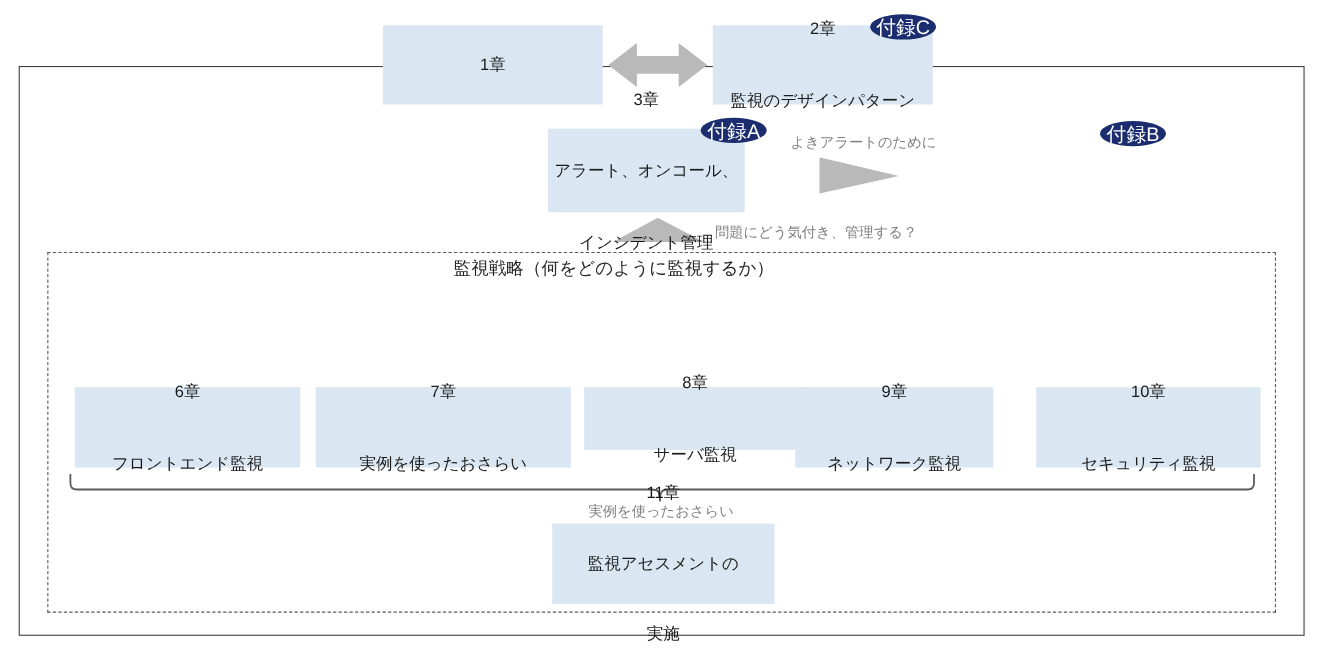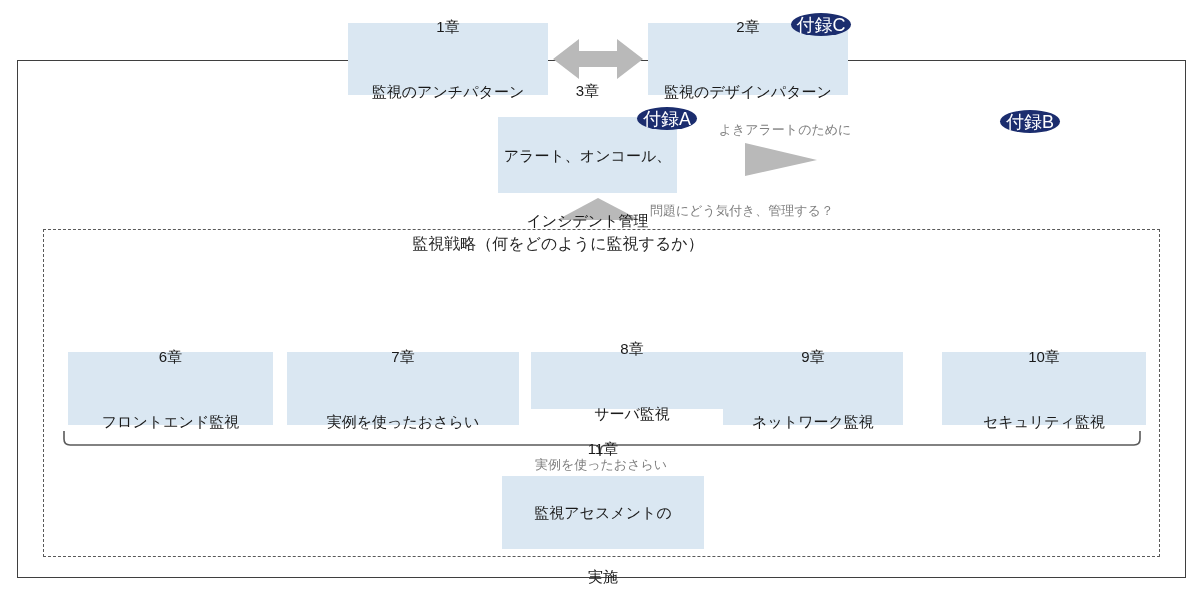--- a/index.html
+++ b/index.html
@@ -49,21 +49,20 @@
 
   <svg class="overlay" width="1200" height="594" viewBox="0 0 1200 594">
     <polygon fill="#b9b9b9" points="553,59 579,39 579,51 617,51 617,39 643,59 617,79 617,67 579,67 579,79"></polygon>
     <polygon fill="#b9b9b9" points="745,143 817,160 745,176"></polygon>
     <polygon fill="#b9b9b9" points="598,198 640,220 557,220"></polygon>
     <path fill="none" stroke="#595959" stroke-width="1.6" d="M 64 431 L 64 439 Q 64 445 70 445 L 592 445 C 598 445 600 446 600 456 C 600 446 602 445 608 445 L 1134 445 Q 1140 445 1140 439 L 1140 431"></path>
   </svg>
 
   <div class="box" style="left:348px;top:23px;width:200px;height:72px">
     <div>1章</div>
-    <div>監視のアンチパターン</div>
   </div>
   <div class="box" style="left:648px;top:23px;width:200px;height:72px">
     <div>2章</div>
     <div>監視のデザインパターン</div>
   </div>
   <div class="badge" style="left:791px;top:13px">付録C</div>
 
   <div class="box" style="left:498px;top:117px;width:179px;height:76px">
     <div>3章</div>
     <div>アラート、オンコール、</div>

